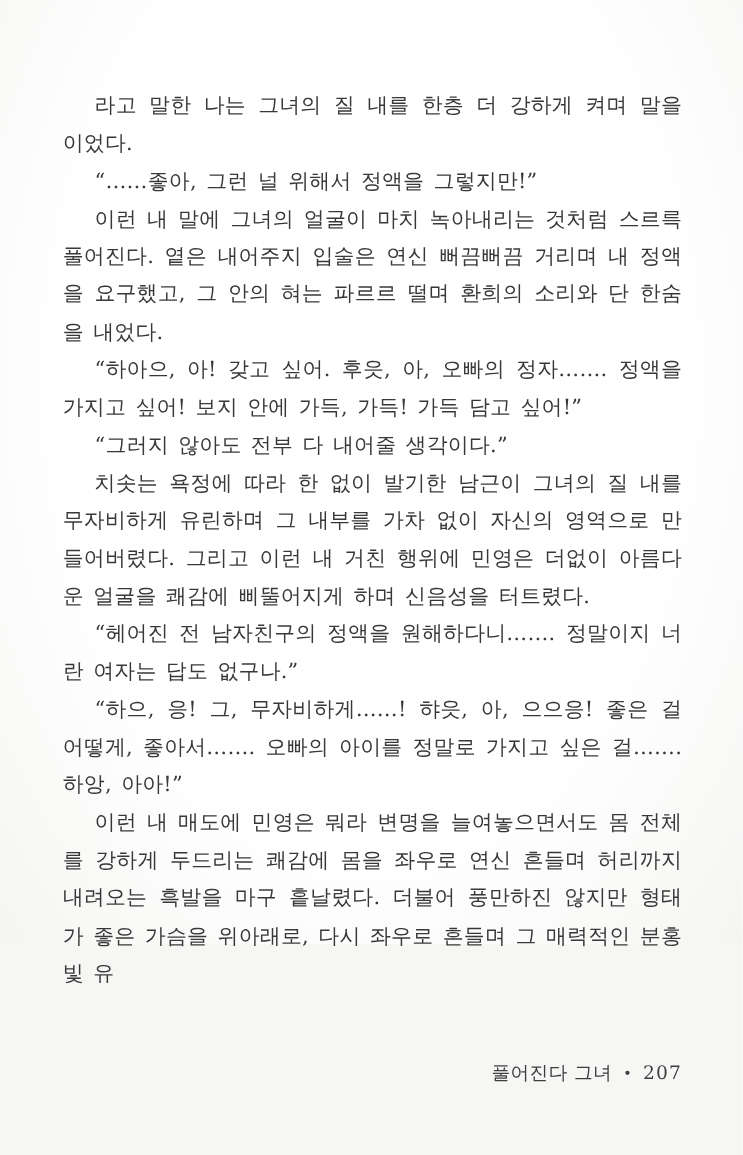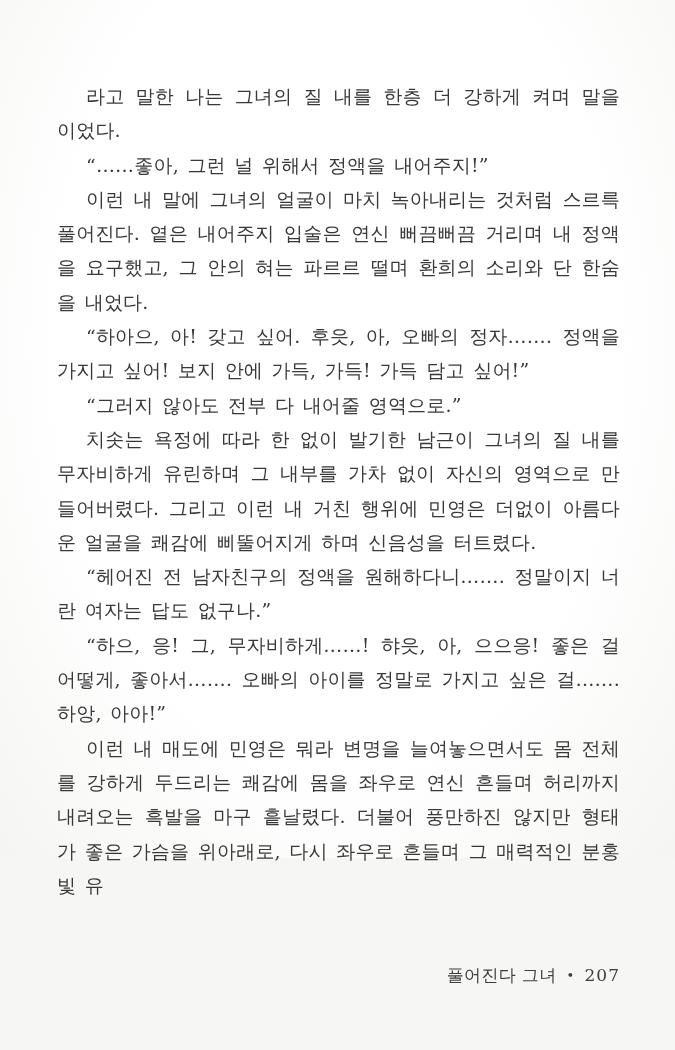--- a/index.html
+++ b/index.html
@@ -57,24 +57,24 @@
     letter-spacing: 1px;
   }
 </style>
 </head>
 <body>
 
 <div class="page">
 
   <div class="text-block">
     <p>라고 말한 나는 그녀의 질 내를 한층 더 강하게 켜며 말을 이었다.</p>
-    <p>“……좋아, 그런 널 위해서 정액을 내어주지!”</p>
+    <p>“……좋아, 그런 널 위해서 정액을 그렇지만!”</p>
     <p>이런 내 말에 그녀의 얼굴이 마치 녹아내리는 것처럼 스르륵 풀어진다. 옅은 내어주지 입술은 연신 뻐끔뻐끔 거리며 내 정액을 요구했고, 그 안의 혀는 파르르 떨며 환희의 소리와 단 한숨을 내었다.</p>
     <p>“하아으, 아! 갖고 싶어. 후읏, 아, 오빠의 정자……. 정액을 가지고 싶어! 보지 안에 가득, 가득! 가득 담고 싶어!”</p>
-    <p>“그러지 않아도 전부 다 내어줄 영역으로.”</p>
+    <p>“그러지 않아도 전부 다 내어줄 생각이다.”</p>
     <p>치솟는 욕정에 따라 한 없이 발기한 남근이 그녀의 질 내를 무자비하게 유린하며 그 내부를 가차 없이 자신의 영역으로 만들어버렸다. 그리고 이런 내 거친 행위에 민영은 더없이 아름다운 얼굴을 쾌감에 삐뚤어지게 하며 신음성을 터트렸다.</p>
     <p>“헤어진 전 남자친구의 정액을 원해하다니……. 정말이지 너란 여자는 답도 없구나.”</p>
     <p>“하으, 응! 그, 무자비하게……! 햐읏, 아, 으으응! 좋은 걸 어떻게, 좋아서……. 오빠의 아이를 정말로 가지고 싶은 걸……. 하앙, 아아!”</p>
     <p>이런 내 매도에 민영은 뭐라 변명을 늘여놓으면서도 몸 전체를 강하게 두드리는 쾌감에 몸을 좌우로 연신 흔들며 허리까지 내려오는 흑발을 마구 흩날렸다. 더불어 풍만하진 않지만 형태가 좋은 가슴을 위아래로, 다시 좌우로 흔들며 그 매력적인 분홍빛 유</p>
   </div>
 
   <div class="page-footer">
     <span class="book-title">풀어진다 그녀</span><span class="sep-dot">•</span><span class="page-num">207</span>
   </div>
 

